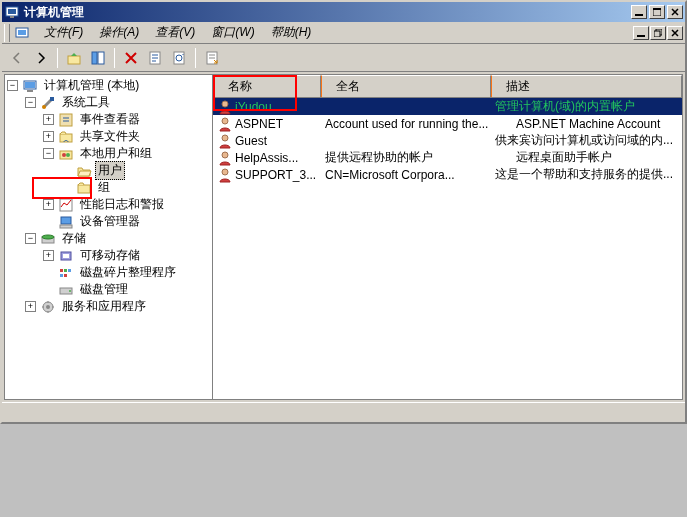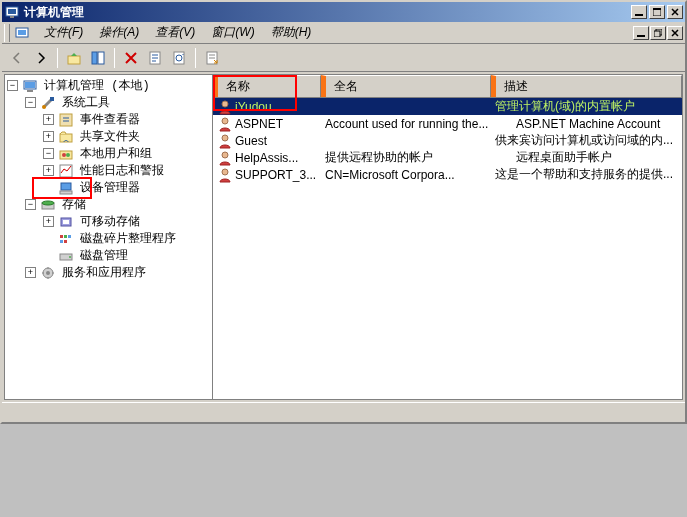--- a/index.html
+++ b/index.html
@@ -20,29 +20,29 @@
 .toolbar .tbtn { width: 22px; height: 22px; display: flex; align-items: center; justify-content: center; cursor: pointer; }
 .toolbar .tbtn.disabled { opacity: 0.4; cursor: default; }
 .toolbar .sep { width: 1px; height: 20px; background: #808080; border-right: 1px solid #fff; margin: 0 3px; }
 .content { flex: 1; display: flex; border: 1px solid #808080; margin: 2px; background: #fff; min-height: 0; }
 .tree-pane { width: 208px; border-right: 1px solid #808080; overflow: auto; padding: 2px; }
 .tree-node { white-space: nowrap; }
 .tree-row { display: flex; align-items: center; height: 17px; cursor: pointer; }
 .tree-toggle { width: 11px; height: 11px; border: 1px solid #808080; background: #fff; font-size: 9px; line-height: 9px; text-align: center; margin-right: 4px; cursor: pointer; }
 .tree-toggle.empty { border: none; background: none; }
 .tree-icon { width: 16px; height: 16px; margin-right: 3px; flex-shrink: 0; }
-.tree-label { padding: 1px 3px; font-family: Liberation Mono, monospace; }
+.tree-label { padding: 1px 3px; }
 .tree-label.selected { background: #d4d0c8; border: 1px dotted #000; padding: 0 2px; }
 .tree-children { padding-left: 18px; }
 .red-box { position: absolute; border: 2px solid #ff0000; pointer-events: none; z-index: 10; }
 .list-pane { flex: 1; overflow: auto; position: relative; }
 .list-header { display: flex; background: #d4d0c8; border-bottom: 1px solid #808080; position: sticky; top: 0; }
-.list-header .col { padding: 2px 8px; border-right: 1px solid #808080; border-top: 1px solid #fff; border-left: 5px solid #f97316; cursor: pointer; }
+.list-header .col { padding: 2px 14px; border-right: 1px solid #808080; border-top: 1px solid #fff; border-left: 1px solid #f97316; cursor: pointer; }
 .list-row { display: flex; height: 17px; align-items: center; }
-.list-row.selected { background: #0a246a; color: #bef264; }
+.list-row.selected { background: #0a246a; color: #22c55e; }
 .list-cell { padding: 0 4px; overflow: hidden; white-space: nowrap; text-overflow: ellipsis; display: flex; align-items: center; }
 .list-cell .user-icon { width: 16px; height: 16px; margin-right: 2px; flex-shrink: 0; }
 .col-name { width: 108px; }
 .col-full { width: 170px; }
 .col-desc { flex: 1; }
 .statusbar { height: 20px; border-top: 1px solid #fff; }
 svg { display: block; }
 </style>
 </head>
 <body>
@@ -216,20 +216,42 @@
               <span class="tree-toggle">−</span>
               <span class="tree-icon">
                   <svg width="16" height="16">
                     <rect x="2" y="5" width="12" height="8" fill="#f8e8a0" stroke="#c0a040"></rect>
                     <circle cx="6" cy="9" r="2" fill="#d04040"></circle>
                     <circle cx="10" cy="9" r="2" fill="#4eae4e"></circle>
                   </svg>
                 </span>
               <span class="tree-label">本地用户和组</span>
             </div>
+            <div class="tree-children">
+              <div class="tree-row">
+                <span class="tree-toggle empty"></span>
+                <span class="tree-icon">
+                    <svg width="16" height="16">
+                      <path d="M2 5h4l1 2h7v6H2z" fill="#f8e8a0" stroke="#c0a040"></path>
+                      <path d="M2 13L4 8h11l-2 5z" fill="#fff0c0" stroke="#c0a040"></path>
+                    </svg>
+                  </span>
+                <span class="tree-label selected">用户</span>
+              </div>
+              <div class="tree-row">
+                <span class="tree-toggle empty"></span>
+                <span class="tree-icon">
+                    <svg width="16" height="16">
+                      <rect x="2" y="5" width="12" height="8" fill="#f8e8a0" stroke="#c0a040"></rect>
+                      <path d="M2 5l2-2h3l1 2" fill="#f8e8a0" stroke="#c0a040"></path>
+                    </svg>
+                  </span>
+                <span class="tree-label">组</span>
+              </div>
+            </div>
             <div class="tree-row">
               <span class="tree-toggle">+</span>
               <span class="tree-icon">
                   <svg width="16" height="16">
                     <rect x="2" y="2" width="12" height="12" fill="#fff" stroke="#888"></rect>
                     <path d="M3 10l3-4 3 2 4-5" stroke="#d00000" fill="none"></path>
                   </svg>
                 </span>
               <span class="tree-label">性能日志和警报</span>
             </div>

